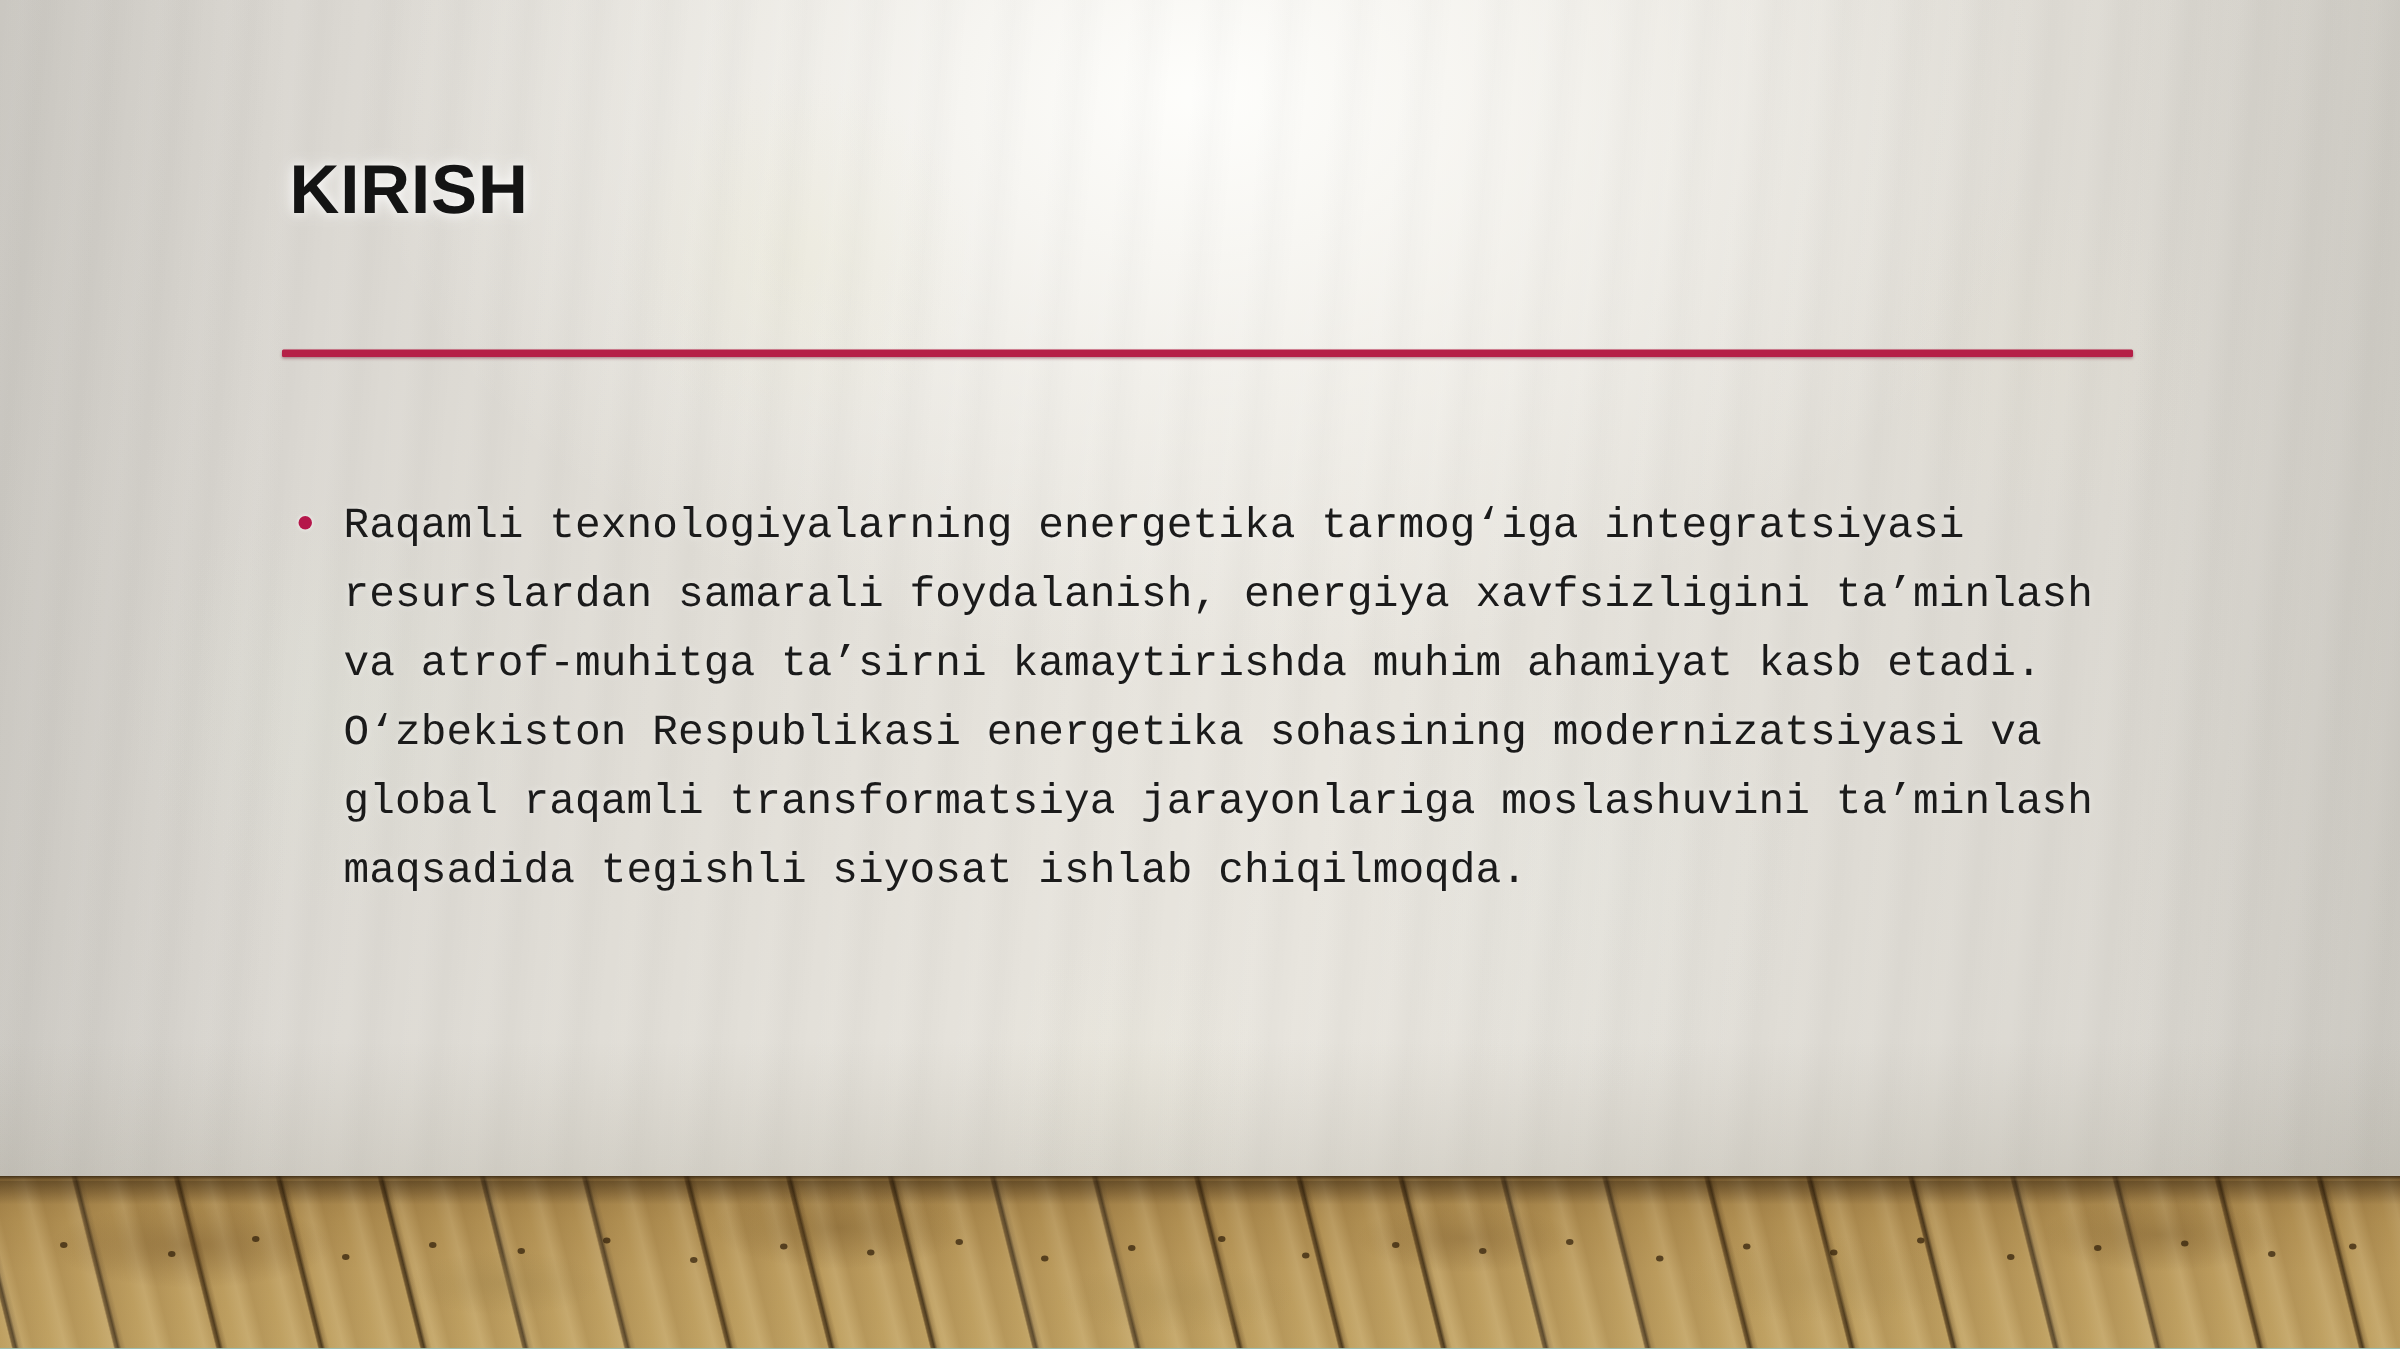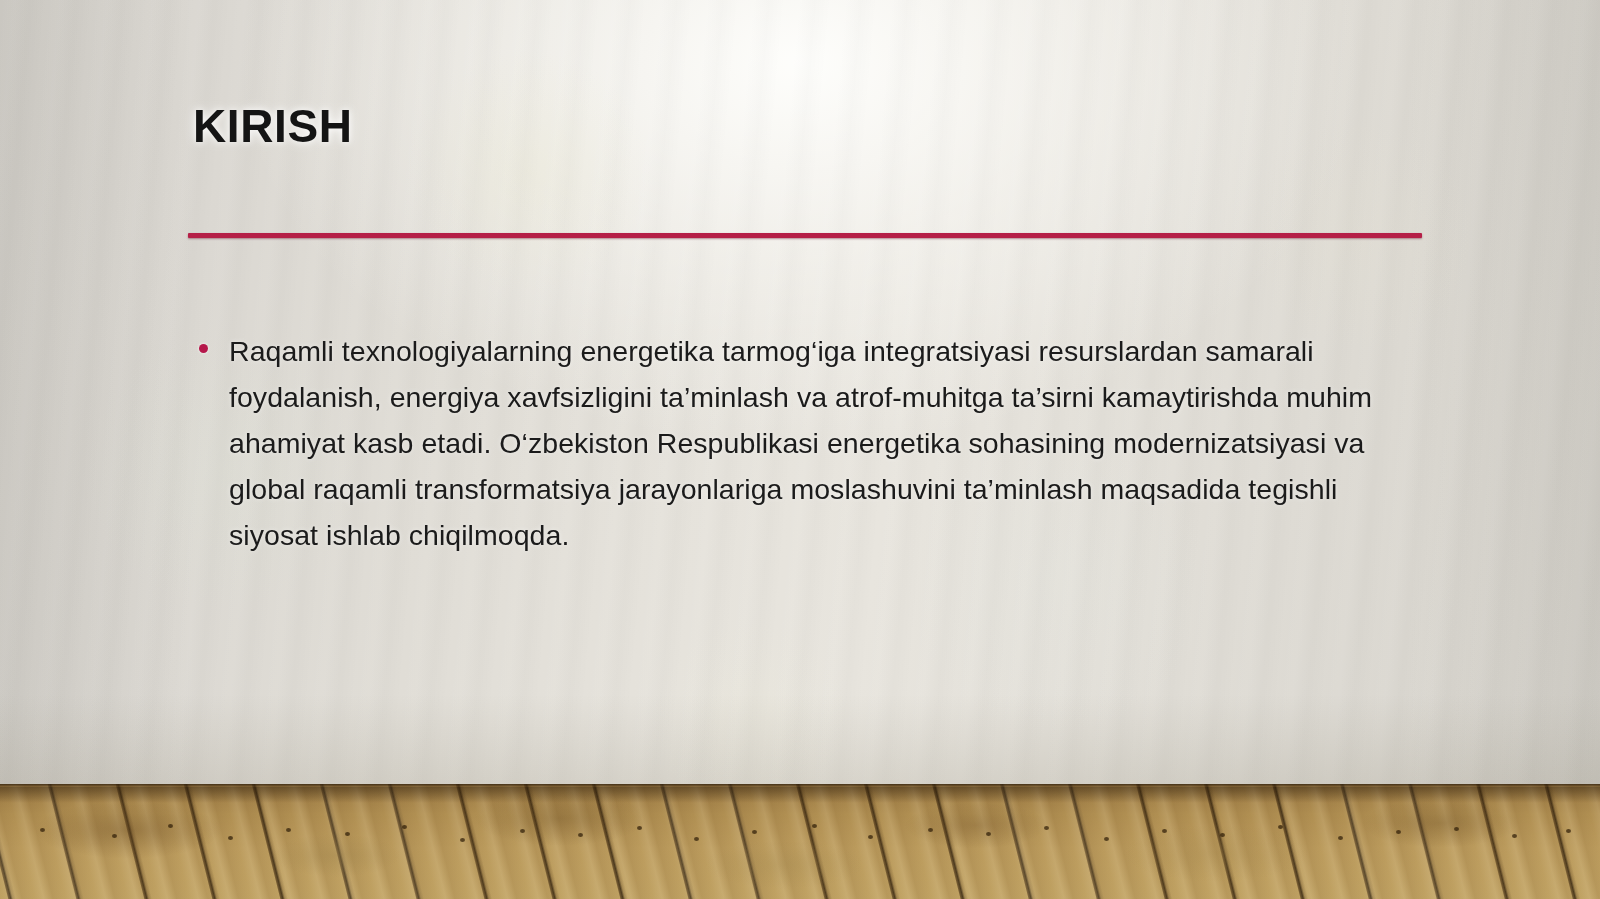--- a/index.html
+++ b/index.html
@@ -191,20 +191,21 @@
     position: absolute;
     left: 196px;
     top: 328px;
     width: 1210px;
   }
 
   .bullet-row {
     position: relative;
     padding-left: 33px;
     margin-bottom: 26px;
+    font-family: Liberation Mono, monospace;
   }
   .bullet-row:last-child { margin-bottom: 0; }
 
   .bullet-dot {
     position: absolute;
     left: 3px;
     top: 16px;
     width: 9px;
     height: 9px;
     border-radius: 50%;

